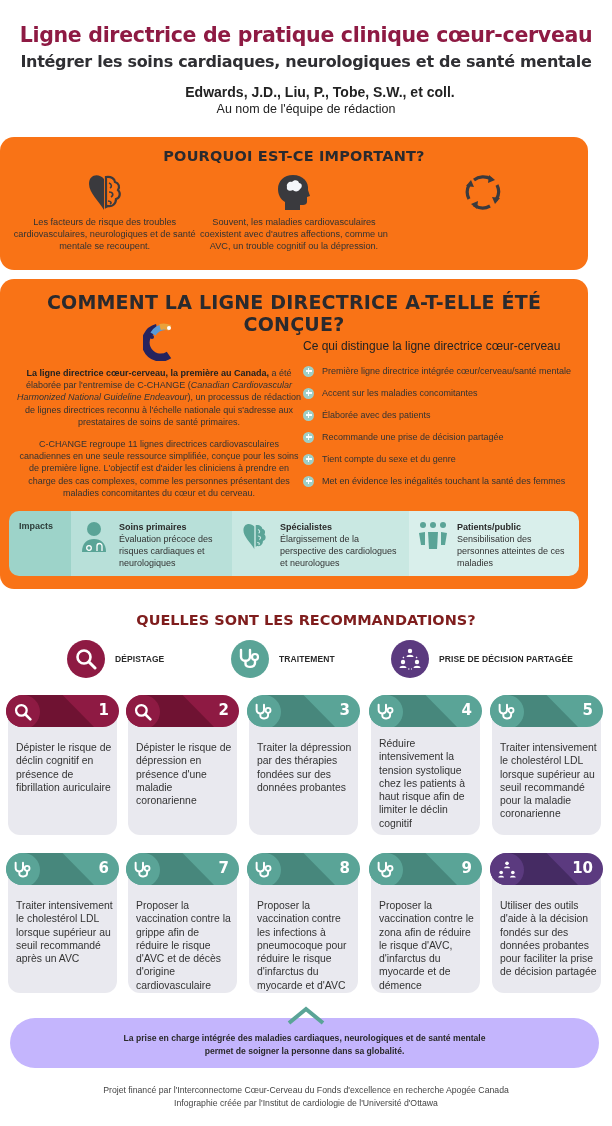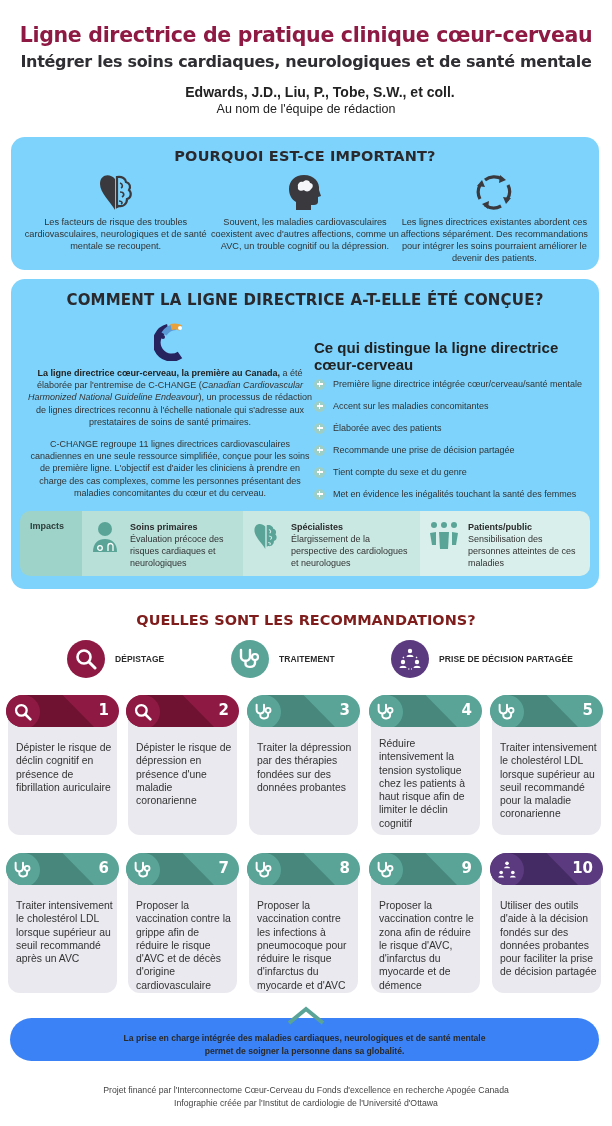--- a/index.html
+++ b/index.html
@@ -5,40 +5,40 @@
   * { box-sizing: border-box; margin: 0; padding: 0; }
   html, body { width: 612px; height: 1126px; background: #ffffff; overflow: hidden; }
   body { font-family: "Liberation Sans", "DejaVu Sans", sans-serif; color: #333; position: relative; }
 
   .header { text-align: center; padding-top: 22px; }
   .title { color: #8e1a43; font-family: "DejaVu Sans", sans-serif; font-weight: bold; font-size: 20.5px; letter-spacing: -0.3px; line-height: 26px; }
   .subtitle { color: #2f2f33; font-family: "DejaVu Sans", sans-serif; font-weight: bold; font-size: 16px; letter-spacing: -0.3px; line-height: 24px; margin-top: 2px; }
   .authors { color: #222; font-weight: bold; font-size: 14px; margin-top: 9px; line-height: 18px; padding-left: 28px; }
   .behalf { color: #222; font-size: 12.5px; line-height: 16px; }
 
-  .card { position: absolute; left: 11px; width: 588px; background: #7dd3fc; border-radius: 14px; }
+  .card { position: absolute; left: 0; width: 588px; background: #f97316; border-radius: 14px; }
   .card1 { top: 137px; height: 133px; }
   .card2 { top: 279px; height: 310px; }
 
   .sec-title { text-align: center; font-family: "DejaVu Sans", sans-serif; font-weight: bold; color: #2a2a2e; letter-spacing: 0.2px; }
   .card1 .sec-title { font-size: 14.5px; padding-top: 11px; }
-  .card2 .sec-title { font-size: 15px; padding-top: 12px; }
+  .card2 .sec-title { font-size: 19px; padding-top: 12px; }
 
   .why-row { display: flex; justify-content: space-between; padding: 8px 10px 0 10px; }
   .why-col { width: 190px; text-align: center; }
   .why-icon { height: 40px; display: flex; justify-content: center; align-items: center; }
   .why-text { font-size: 9.2px; line-height: 12px; color: #333; margin-top: 4px; }
 
   .how-left { position: absolute; left: 14px; top: 42px; width: 290px; text-align: center; font-size: 9px; line-height: 12.2px; color: #333; }
   .how-left .logo { height: 42px; display: flex; justify-content: center; margin-bottom: 4px; }
   .how-left b { color: #222; }
   .how-left p + p { margin-top: 10px; }
 
   .how-right { position: absolute; left: 303px; top: 60px; width: 285px; }
-  .how-right .dtitle { font-weight: bold; font-size: 15px; color: #222; }
+  .how-right .dtitle { font-weight: normal; font-size: 12px; color: #222; margin-bottom: 7px; }
   .how-right ul { list-style: none; }
   .how-right li { display: flex; align-items: center; font-size: 9px; color: #333; height: 22px; }
   .plus { width: 11px; height: 11px; border-radius: 50%; background: #9ecfc7; margin-right: 8px; position: relative; flex: none; }
   .plus::before, .plus::after { content: ""; position: absolute; background: #fff; }
   .plus::before { left: 2.5px; top: 4.75px; width: 6px; height: 1.5px; }
   .plus::after { left: 4.75px; top: 2.5px; width: 1.5px; height: 6px; }
 
   .impacts { position: absolute; left: 9px; top: 232px; width: 570px; height: 65px; border-radius: 10px; overflow: hidden; display: flex; }
   .imp-label { width: 62px; background: #9dd3c9; font-weight: bold; font-size: 9px; color: #2d3d3a; padding: 10px 0 8px 10px; }
   .imp-col { display: flex; padding: 10px 6px 0 10px; }
@@ -60,21 +60,21 @@
   .rec-head { position: absolute; left: -2px; top: -2px; width: 113px; height: 32px; border-radius: 16px; overflow: hidden; }
   .rec-head .shadow { position: absolute; left: 18px; top: 0; width: 70px; height: 32px; clip-path: polygon(0 0, 55% 0, 100% 100%, 0 100%); }
   .rec-head .circ { position: absolute; left: 0; top: 0; width: 34px; height: 34px; border-radius: 50%; display: flex; align-items: center; justify-content: center; }
   .rec-head .num { position: absolute; right: 10px; top: 6px; font-family: "DejaVu Sans", sans-serif; font-weight: bold; font-size: 15px; color: #fff; }
   .rec-text { position: absolute; left: 8px; top: 44px; width: 98px; font-size: 10.4px; line-height: 13.3px; color: #333; }
 
   .red .rec-head { background: #8e1a43; } .red .circ { background: #8e1a43; } .red .shadow { background: #6f1232; }
   .teal .rec-head { background: #5aa497; } .teal .circ { background: #5aa497; } .teal .shadow { background: #47877c; }
   .purple .rec-head { background: #5b3a7f; } .purple .circ { background: #5b3a7f; } .purple .shadow { background: #452b63; }
 
-  .conclusion { position: absolute; left: 10px; top: 1018px; width: 589px; height: 43px; border-radius: 26px; background: #3b82f6; text-align: center; font-weight: bold; font-size: 8.6px; line-height: 13px; color: #2a2a2a; padding-top: 14px; }
+  .conclusion { position: absolute; left: 10px; top: 1018px; width: 589px; height: 50px; border-radius: 26px; background: #c4b5fd; text-align: center; font-weight: bold; font-size: 8.6px; line-height: 13px; color: #2a2a2a; padding-top: 14px; }
   .chev { position: absolute; left: 286px; top: 1005px; }
   .footer { position: absolute; left: 0; top: 1084px; width: 612px; text-align: center; font-size: 8.7px; line-height: 13px; color: #444; }
 </style>
 </head>
 <body>
 
 <div class="header">
   <div class="title">Ligne directrice de pratique clinique cœur-cerveau</div>
   <div class="subtitle">Intégrer les soins cardiaques, neurologiques et de santé mentale</div>
   <div class="authors">Edwards, J.D., Liu, P., Tobe, S.W., et coll.</div>
@@ -113,21 +113,20 @@
             <path d="M5 26 A15 15 0 0 1 5 12"></path>
           </g>
           <g fill="#3a3a3e">
             <path d="M25 2 L31 7 L24 10 Z"></path>
             <path d="M36 25 L31 31 L28 24 Z"></path>
             <path d="M13 36 L7 31 L14 28 Z"></path>
             <path d="M2 13 L7 7 L10 14 Z"></path>
           </g>
         </svg>
       </div>
-      <div class="why-text">Les lignes directrices existantes abordent ces affections séparément. Des recommandations pour intégrer les soins pourraient améliorer le devenir des patients.</div>
     </div>
   </div>
 </div>
 
 <div class="card card2">
   <div class="sec-title">COMMENT LA LIGNE DIRECTRICE A-T-ELLE ÉTÉ CONÇUE?</div>
 
   <div class="how-left">
     <div class="logo">
       <svg width="32" height="40" viewBox="0 0 32 40">

